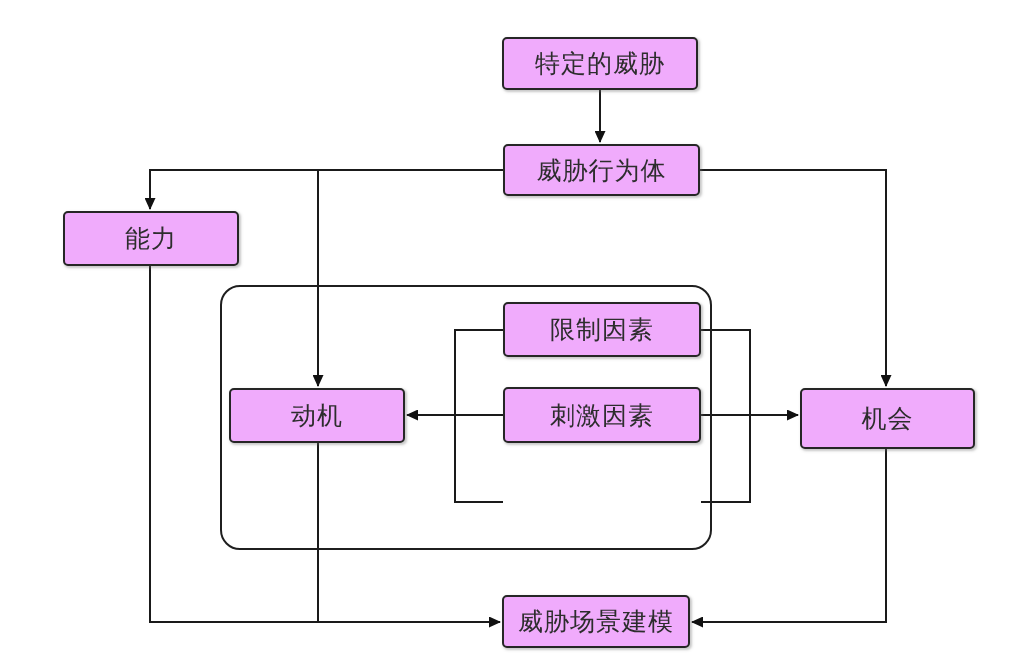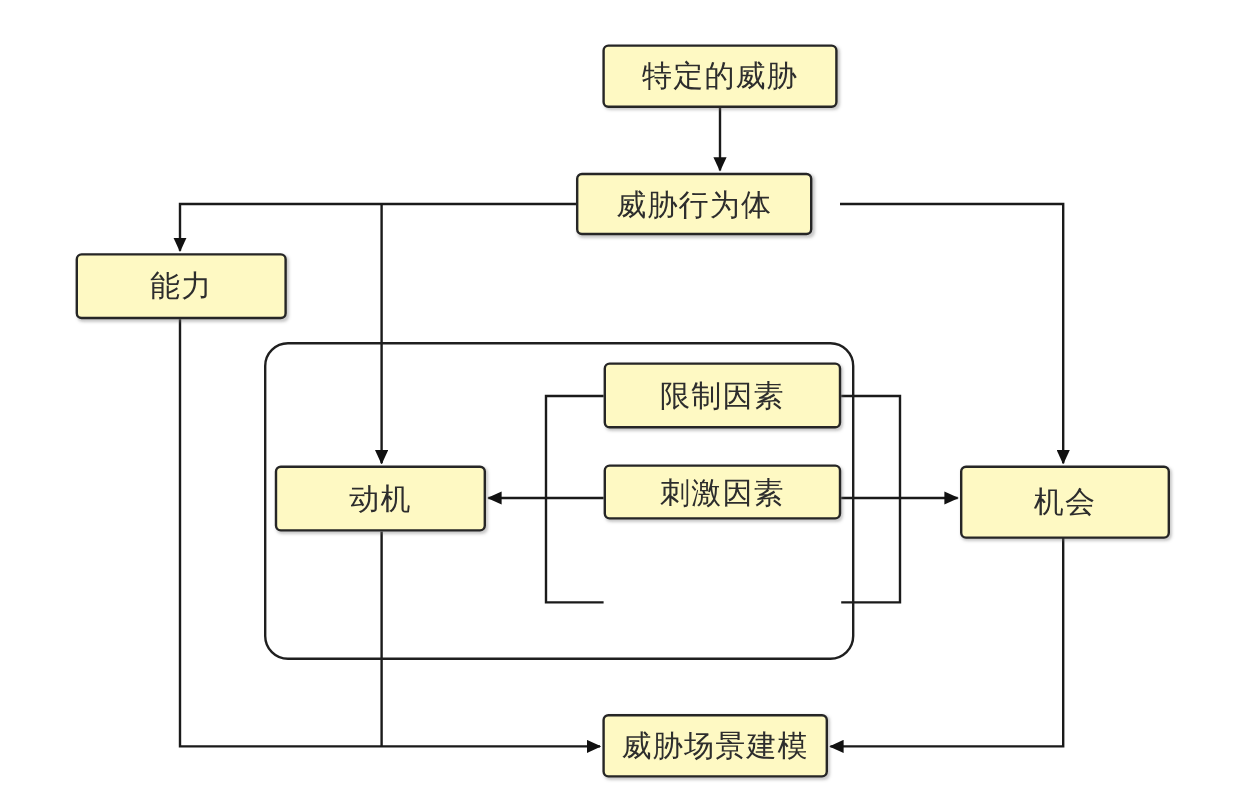--- a/index.html
+++ b/index.html
@@ -12,21 +12,21 @@
     overflow: hidden;
   }
   .edges-svg {
     position: absolute;
     left: 0; top: 0;
     width: 1029px; height: 669px;
   }
   .node {
     position: absolute;
     box-sizing: border-box;
-    background: #fef9c3;
+    background: #f0abfc;
     border: 2px solid #262626;
     border-radius: 5px;
     display: flex;
     align-items: center;
     justify-content: center;
     font-size: 25px;
     color: #2d2d2d;
     letter-spacing: 1px;
     box-shadow: 1.5px 1.5px 2.5px rgba(110,110,110,0.38);
   }
@@ -72,29 +72,29 @@
       <path d="M150,266 L150,622 L500,622" marker-end="url(#arw)"></path>
       <path d="M318,443 L318,622"></path>
       <path d="M886,443 L886,622 L692,622" marker-end="url(#arw)"></path>
     </g>
   </svg>
 
   <div class="group-border"></div>
 
   <div class="node" style="left:502px; top:37px; width:196px; height:53px;">特定的威胁</div>
 
-  <div class="node" style="left:480px; top:144px; width:197px; height:52px;">威胁行为体</div>
+  <div class="node" style="left:503px; top:144px; width:197px; height:52px;">威胁行为体</div>
 
   <div class="node" style="left:63px; top:211px; width:176px; height:55px;">能力</div>
 
   <div class="node" style="left:503px; top:302px; width:198px; height:55px;">限制因素</div>
 
   <div class="node" style="left:229px; top:388px; width:176px; height:55px;">动机</div>
 
-  <div class="node" style="left:503px; top:387px; width:198px; height:46px;">刺激因素</div>
+  <div class="node" style="left:503px; top:387px; width:198px; height:56px;">刺激因素</div>
 
 
   <div class="node" style="left:800px; top:388px; width:175px; height:61px;">机会</div>
 
   <div class="node" style="left:502px; top:595px; width:188px; height:53px;">威胁场景建模</div>
 
 
 </div>
 
 </body></html>

